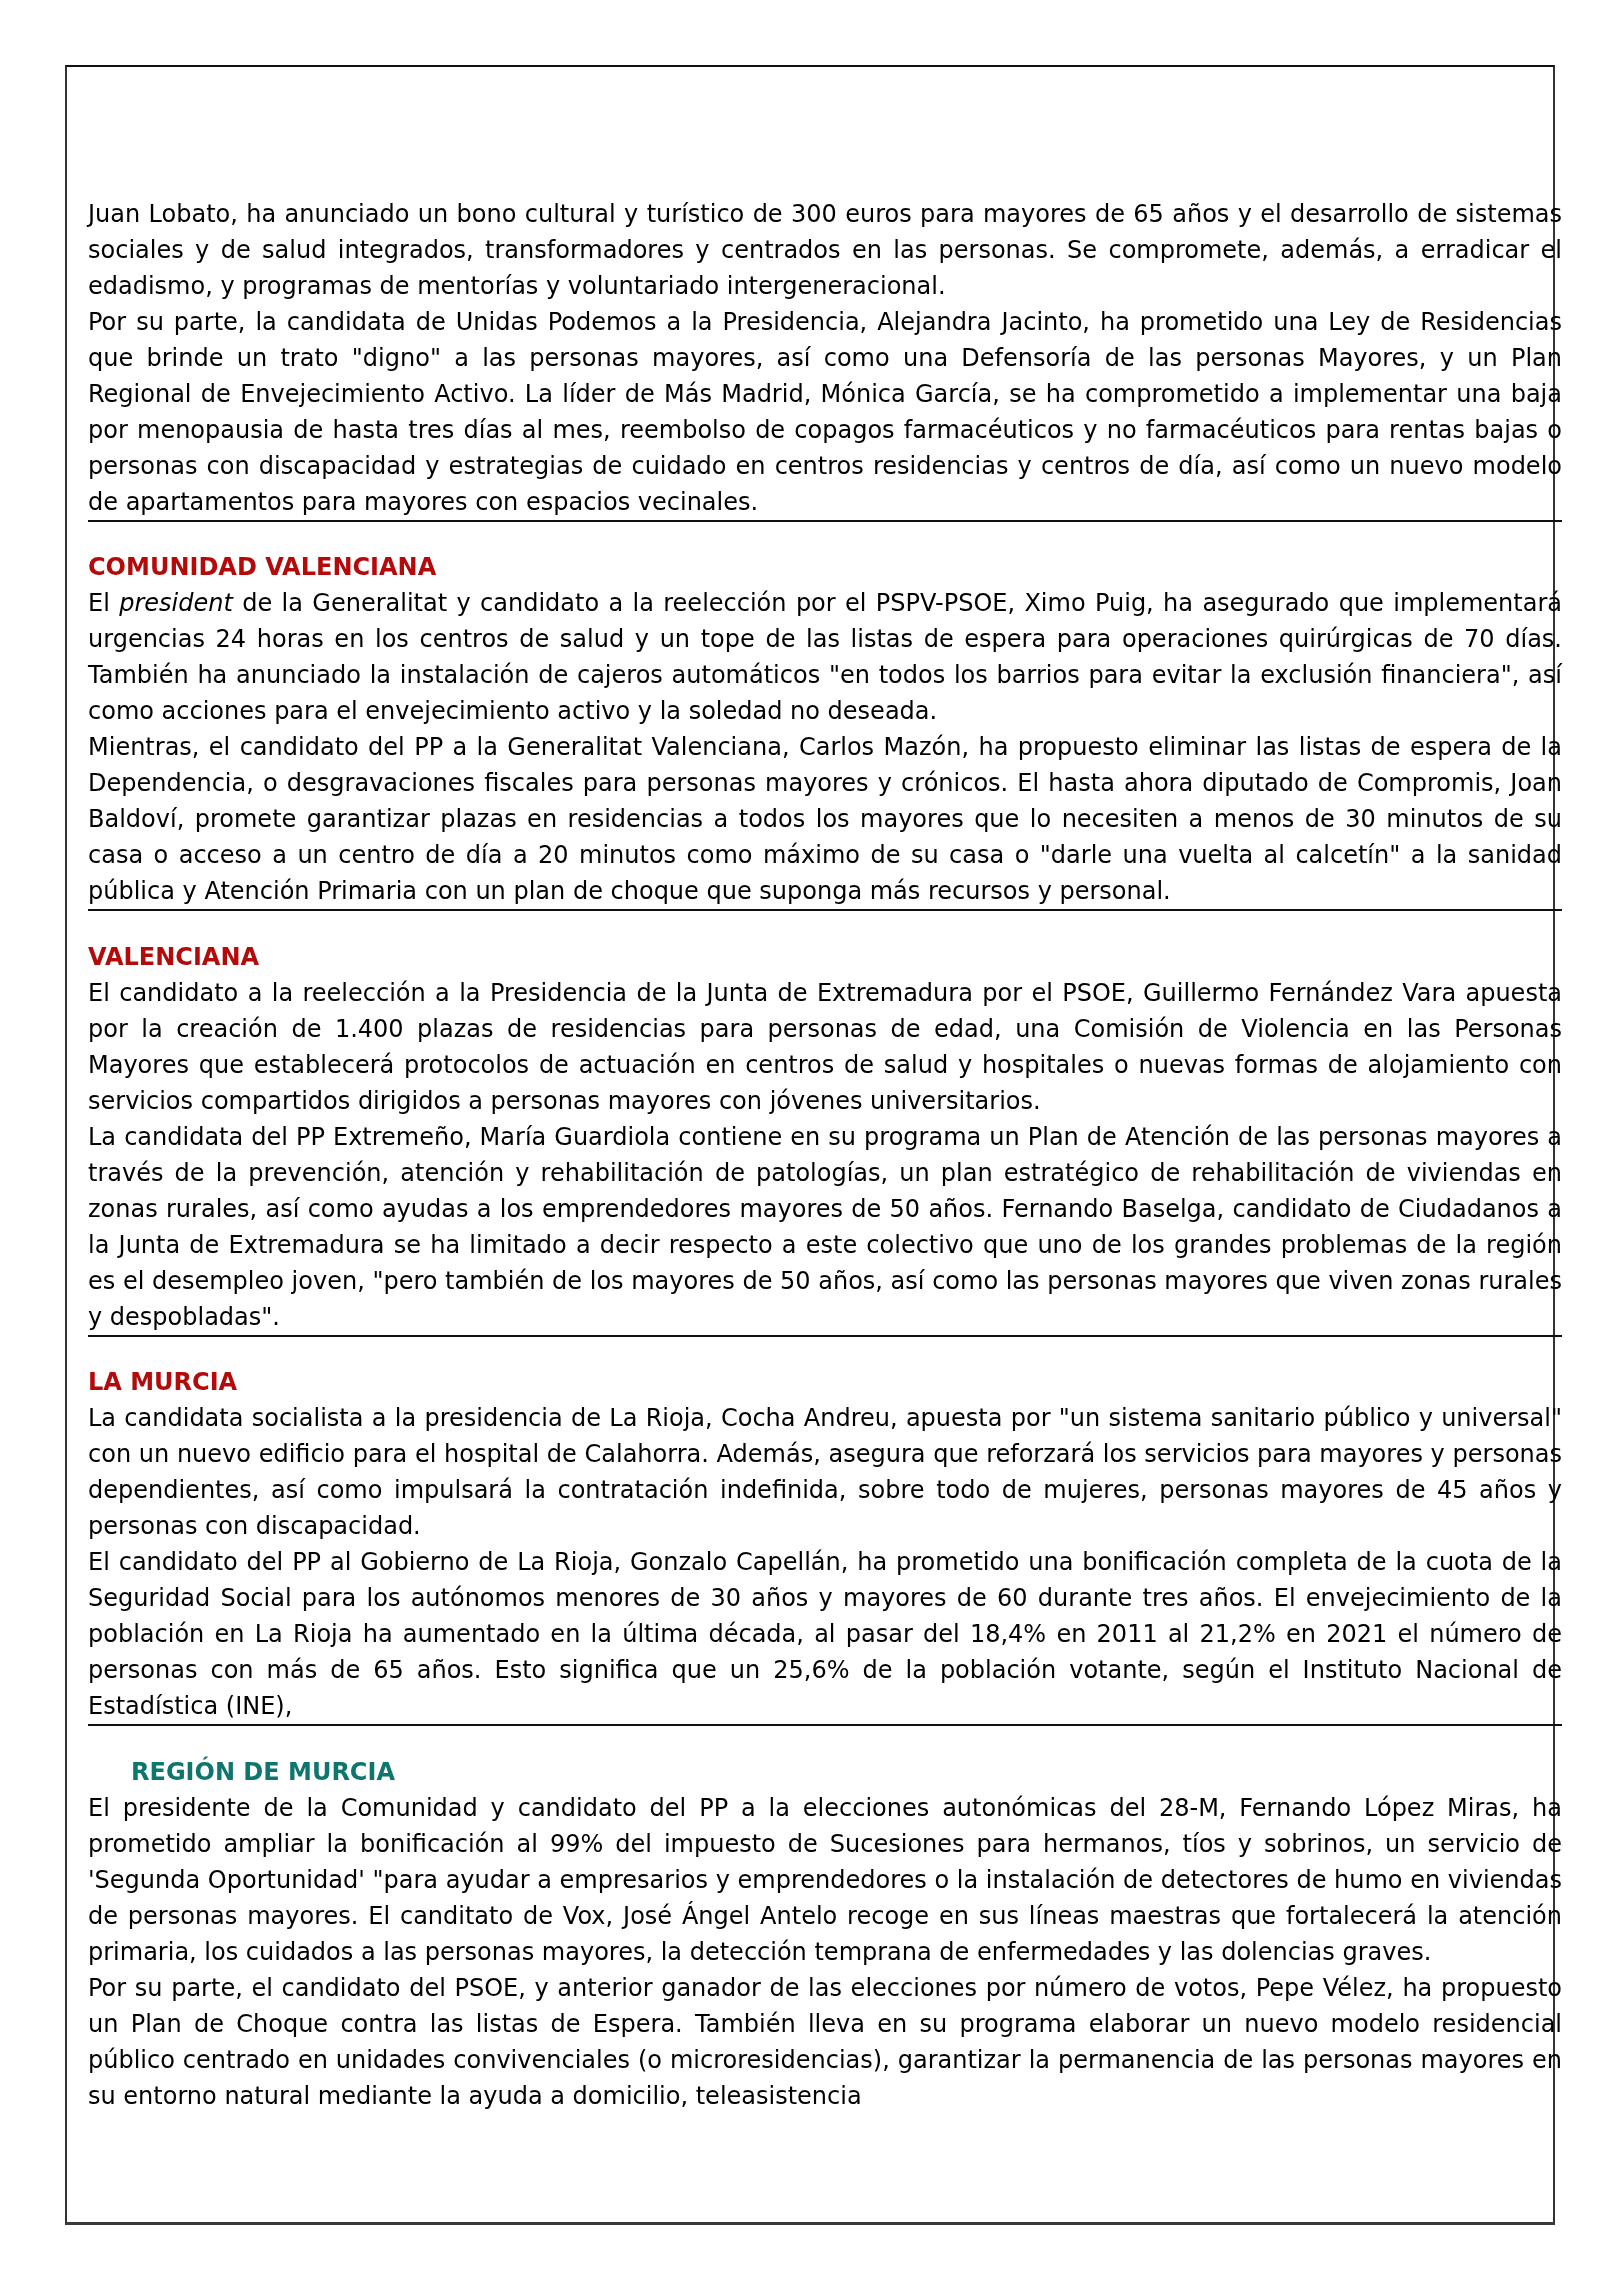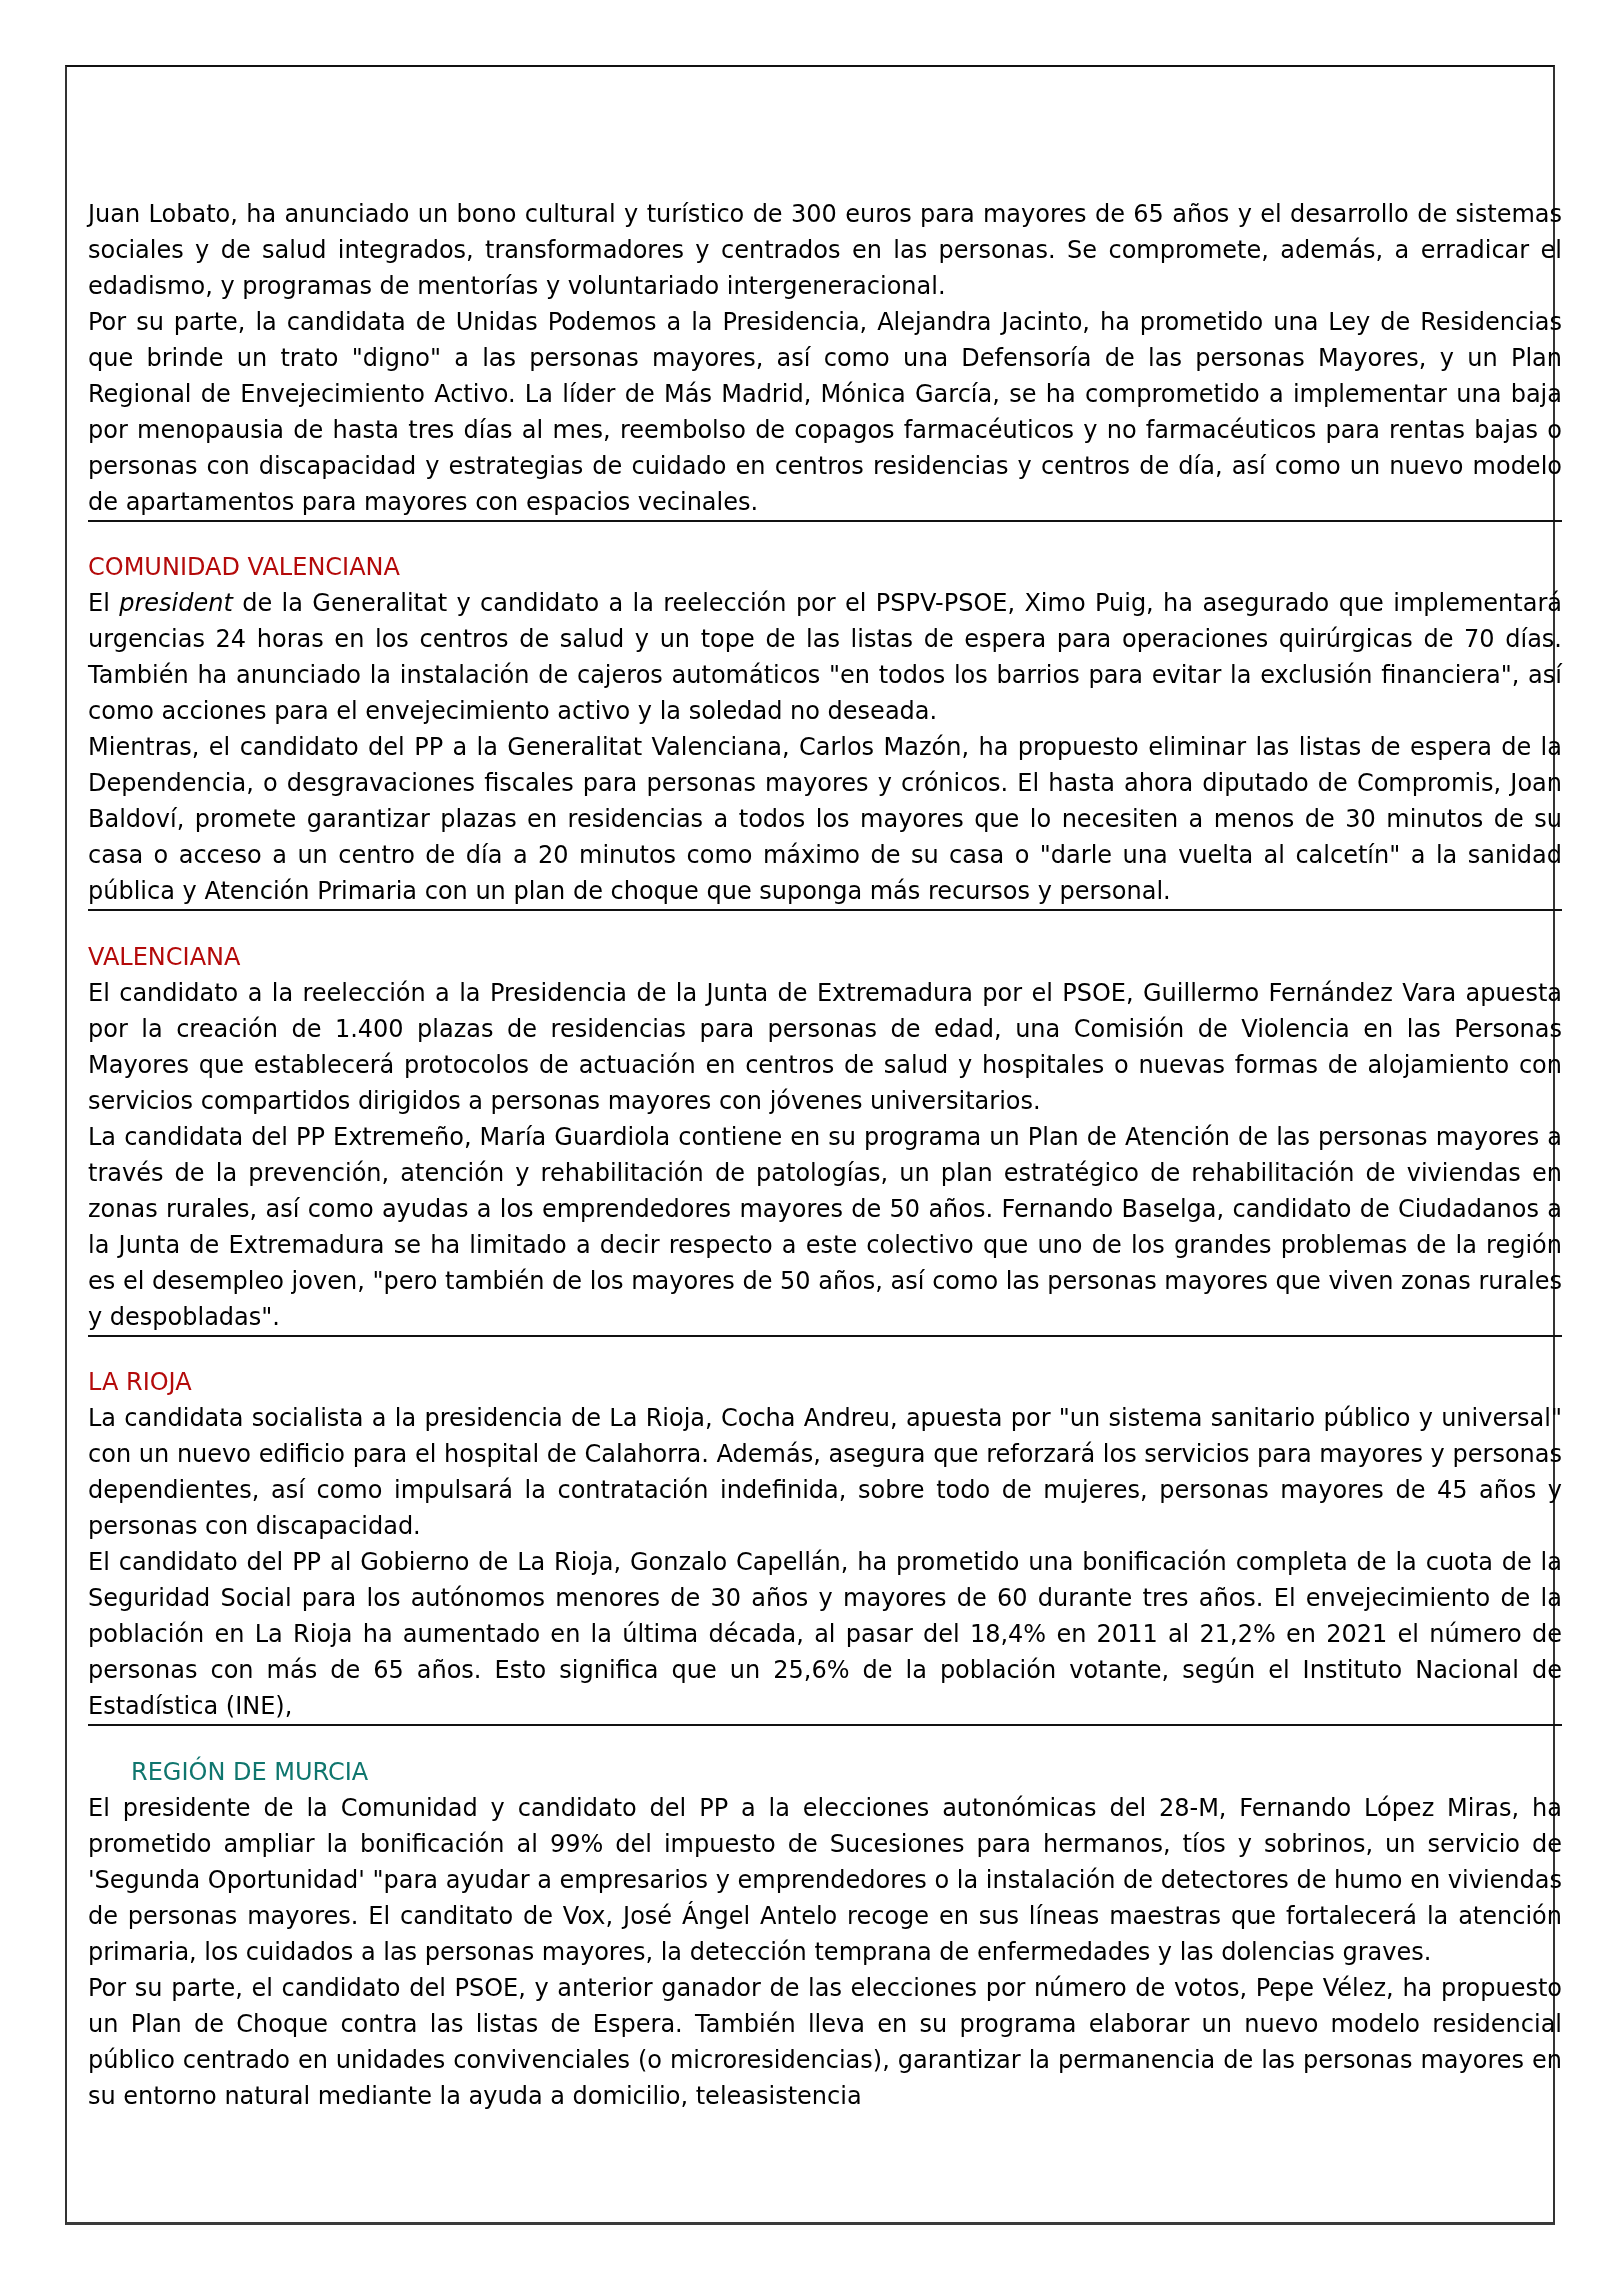--- a/index.html
+++ b/index.html
@@ -12,21 +12,21 @@
   }
   .content {
     position: absolute; left: 88px; top: 196px; width: 1474px;
     font-family: "DejaVu Sans", sans-serif; font-size: 24px; line-height: 36px;
     color: #000; text-align: justify;
   }
   .section { position: relative; }
   .section p { margin: 0; }
   .section .rule { height: 0; border-bottom: 2.9px solid #111; margin: 0 0 0 0; }
   .section h2 {
-    margin: 0; font-size: 24px; line-height: 36px; font-weight: normal;
+    margin: 0; font-size: 24px; line-height: 36px; font-weight: bold;
     color: #b40a0a; text-align: left;
   }
   .spacer { height: 27.4px; }
 </style>
 </head>
 <body>
 
 <div class="frame"></div>
 
 <div class="content">
@@ -48,21 +48,21 @@
 
   <div class="section">
     <h2 style="color: rgb(180, 10, 10);">VALENCIANA</h2>
     <p>El candidato a la reelección a la Presidencia de la Junta de Extremadura por el PSOE, Guillermo Fernández Vara apuesta por la creación de 1.400 plazas de residencias para personas de edad, una Comisión de Violencia en las Personas Mayores que establecerá protocolos de actuación en centros de salud y hospitales o nuevas formas de alojamiento con servicios compartidos dirigidos a personas mayores con jóvenes universitarios.</p>
     <p>La candidata del PP Extremeño, María Guardiola contiene en su programa un Plan de Atención de las personas mayores a través de la prevención, atención y rehabilitación de patologías, un plan estratégico de rehabilitación de viviendas en zonas rurales, así como ayudas a los emprendedores mayores de 50 años. Fernando Baselga, candidato de Ciudadanos a la Junta de Extremadura se ha limitado a decir respecto a este colectivo que uno de los grandes problemas de la región es el desempleo joven, "pero también de los mayores de 50 años, así como las personas mayores que viven zonas rurales y despobladas".</p>
     <div class="rule"></div>
     <div class="spacer"></div>
   </div>
 
   <div class="section">
-    <h2 style="color: rgb(180, 10, 10);">LA RIOJA</h2>
+    <h2 style="color: rgb(180, 10, 10);">LA MURCIA</h2>
     <p>La candidata socialista a la presidencia de La Rioja, Cocha Andreu, apuesta por "un sistema sanitario público y universal" con un nuevo edificio para el hospital de Calahorra. Además, asegura que reforzará los servicios para mayores y personas dependientes, así como impulsará la contratación indefinida, sobre todo de mujeres, personas mayores de 45 años y personas con discapacidad.</p>
     <p>El candidato del PP al Gobierno de La Rioja, Gonzalo Capellán, ha prometido una bonificación completa de la cuota de la Seguridad Social para los autónomos menores de 30 años y mayores de 60 durante tres años. El envejecimiento de la población en La Rioja ha aumentado en la última década, al pasar del 18,4% en 2011 al 21,2% en 2021 el número de personas con más de 65 años. Esto significa que un 25,6% de la población votante, según el Instituto Nacional de Estadística (INE),</p>
     <div class="rule"></div>
     <div class="spacer"></div>
   </div>
 
   <div class="section sec-last">
     <h2 style="color: #0f766e; margin-left: 43px;">REGIÓN DE MURCIA</h2>
     <p>El presidente de la Comunidad y candidato del PP a la elecciones autonómicas del 28-M, Fernando López Miras, ha prometido ampliar la bonificación al 99% del impuesto de Sucesiones para hermanos, tíos y sobrinos, un servicio de 'Segunda Oportunidad' "para ayudar a empresarios y emprendedores o la instalación de detectores de humo en viviendas de personas mayores. El canditato de Vox, José Ángel Antelo recoge en sus líneas maestras que fortalecerá la atención primaria, los cuidados a las personas mayores, la detección temprana de enfermedades y las dolencias graves.</p>
     <p>Por su parte, el candidato del PSOE, y anterior ganador de las elecciones por número de votos, Pepe Vélez, ha propuesto un Plan de Choque contra las listas de Espera. También lleva en su programa elaborar un nuevo modelo residencial público centrado en unidades convivenciales (o microresidencias), garantizar la permanencia de las personas mayores en su entorno natural mediante la ayuda a domicilio, teleasistencia</p>

